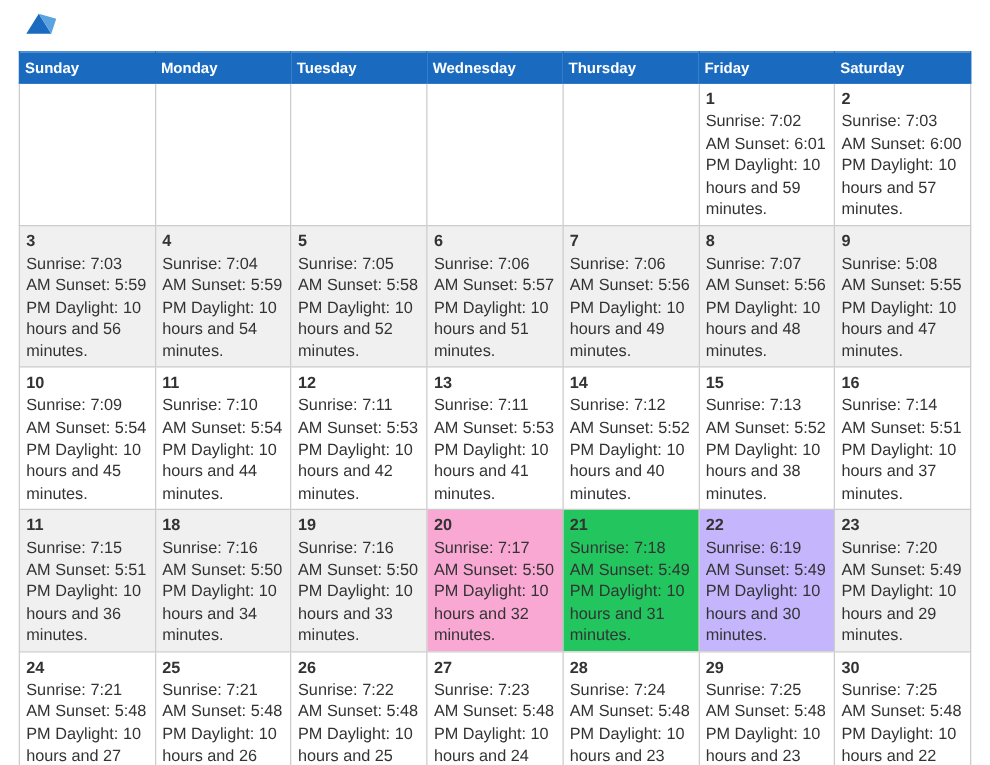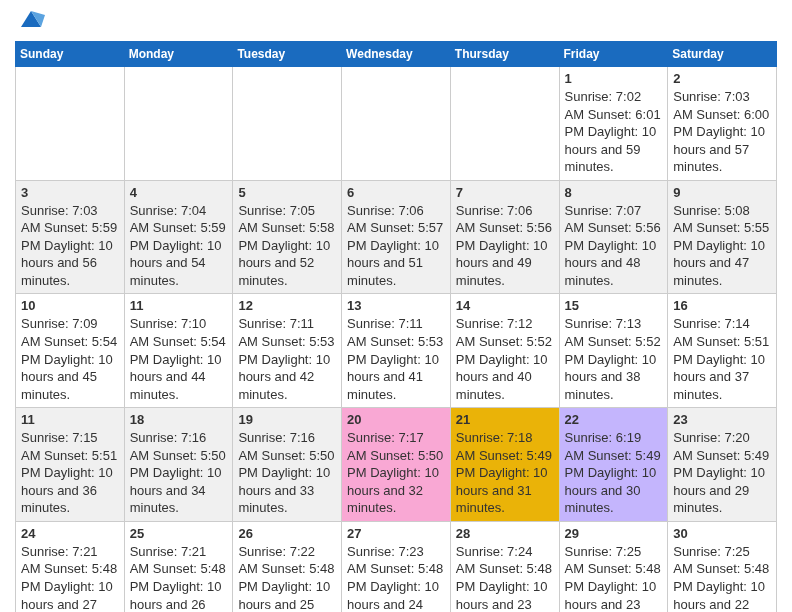--- a/index.html
+++ b/index.html
@@ -252,21 +252,21 @@
             <div class="day-info">Sunrise: 7:16 AM
 Sunset: 5:50 PM
 Daylight: 10 hours and 33 minutes.</div>
           </td>
           <td style="background: #f9a8d4;">
             <span class="day-num">20</span>
             <div class="day-info">Sunrise: 7:17 AM
 Sunset: 5:50 PM
 Daylight: 10 hours and 32 minutes.</div>
           </td>
-          <td style="background: #eab308;">
+          <td style="background: #22c55e;">
             <span class="day-num">21</span>
             <div class="day-info">Sunrise: 7:18 AM
 Sunset: 5:49 PM
 Daylight: 10 hours and 31 minutes.</div>
           </td>
           <td style="background: #c4b5fd;">
             <span class="day-num">22</span>
             <div class="day-info">Sunrise: 6:19 AM
 Sunset: 5:49 PM
 Daylight: 10 hours and 30 minutes.</div>

